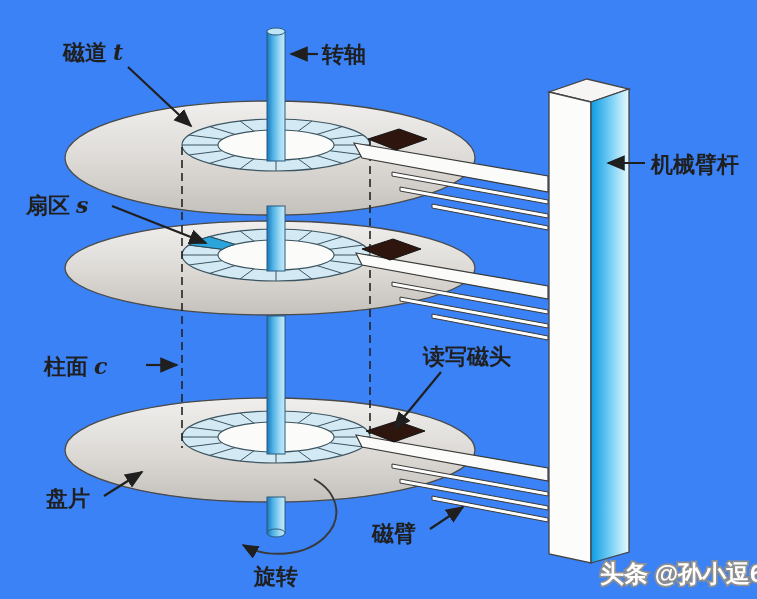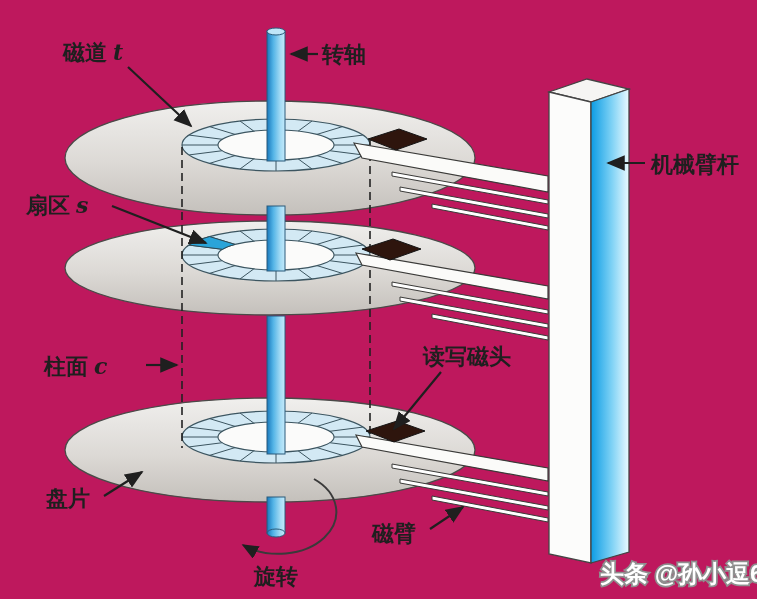--- a/index.html
+++ b/index.html
@@ -1,16 +1,16 @@
 <!DOCTYPE html>
 <html><head>
 <meta charset="utf-8">
 <style>
   html,body{margin:0;padding:0;background:#ffffff;}
-  .stage{position:relative;width:757px;height:599px;background:#be185d;overflow:hidden;
+  .stage{position:relative;width:757px;height:599px;background:#3b82f6;overflow:hidden;
          font-family:"Liberation Sans", sans-serif;}
   svg{position:absolute;left:0;top:0;}
   .disk{stroke:#4a4a48;stroke-width:1.3;}
   .ring-outer{stroke:#3c5560;stroke-width:1.2;}
   .ring-inner{fill:#fbfbfa;stroke:#3c5560;stroke-width:1.1;}
   .ring-div{stroke:#3c5560;stroke-width:1;}
   .ring-hl{stroke:#2c4a56;stroke-width:1;}
   .dash{stroke:#222;stroke-width:1.6;stroke-dasharray:8 5;fill:none;}
   .rod{stroke:#2b5b7a;stroke-width:1;}
   .arm{fill:#fbfbf9;stroke:#3a3a38;stroke-width:1.2;}

